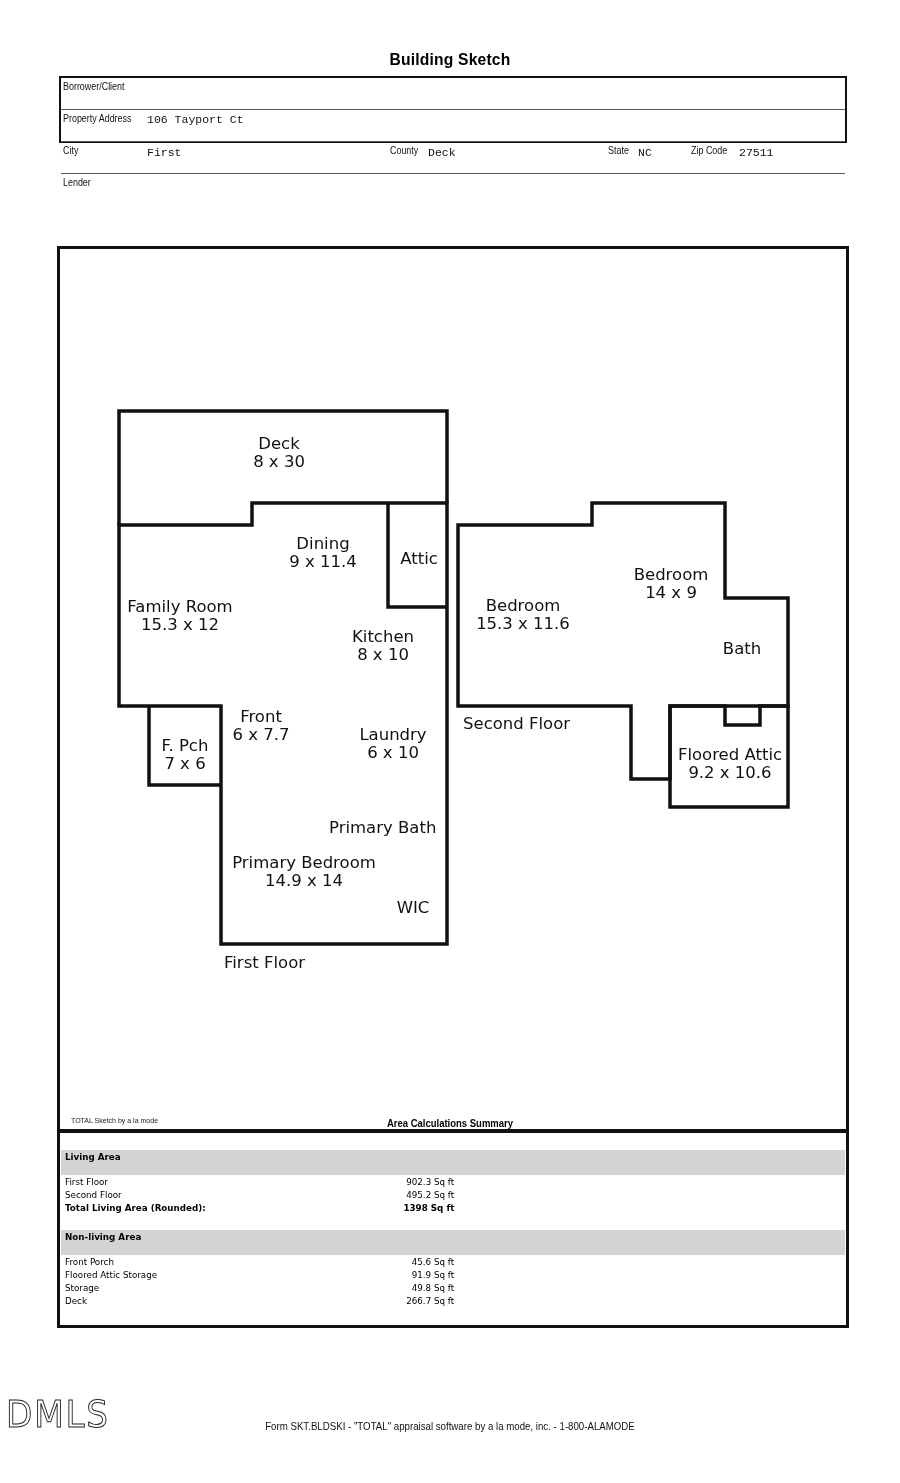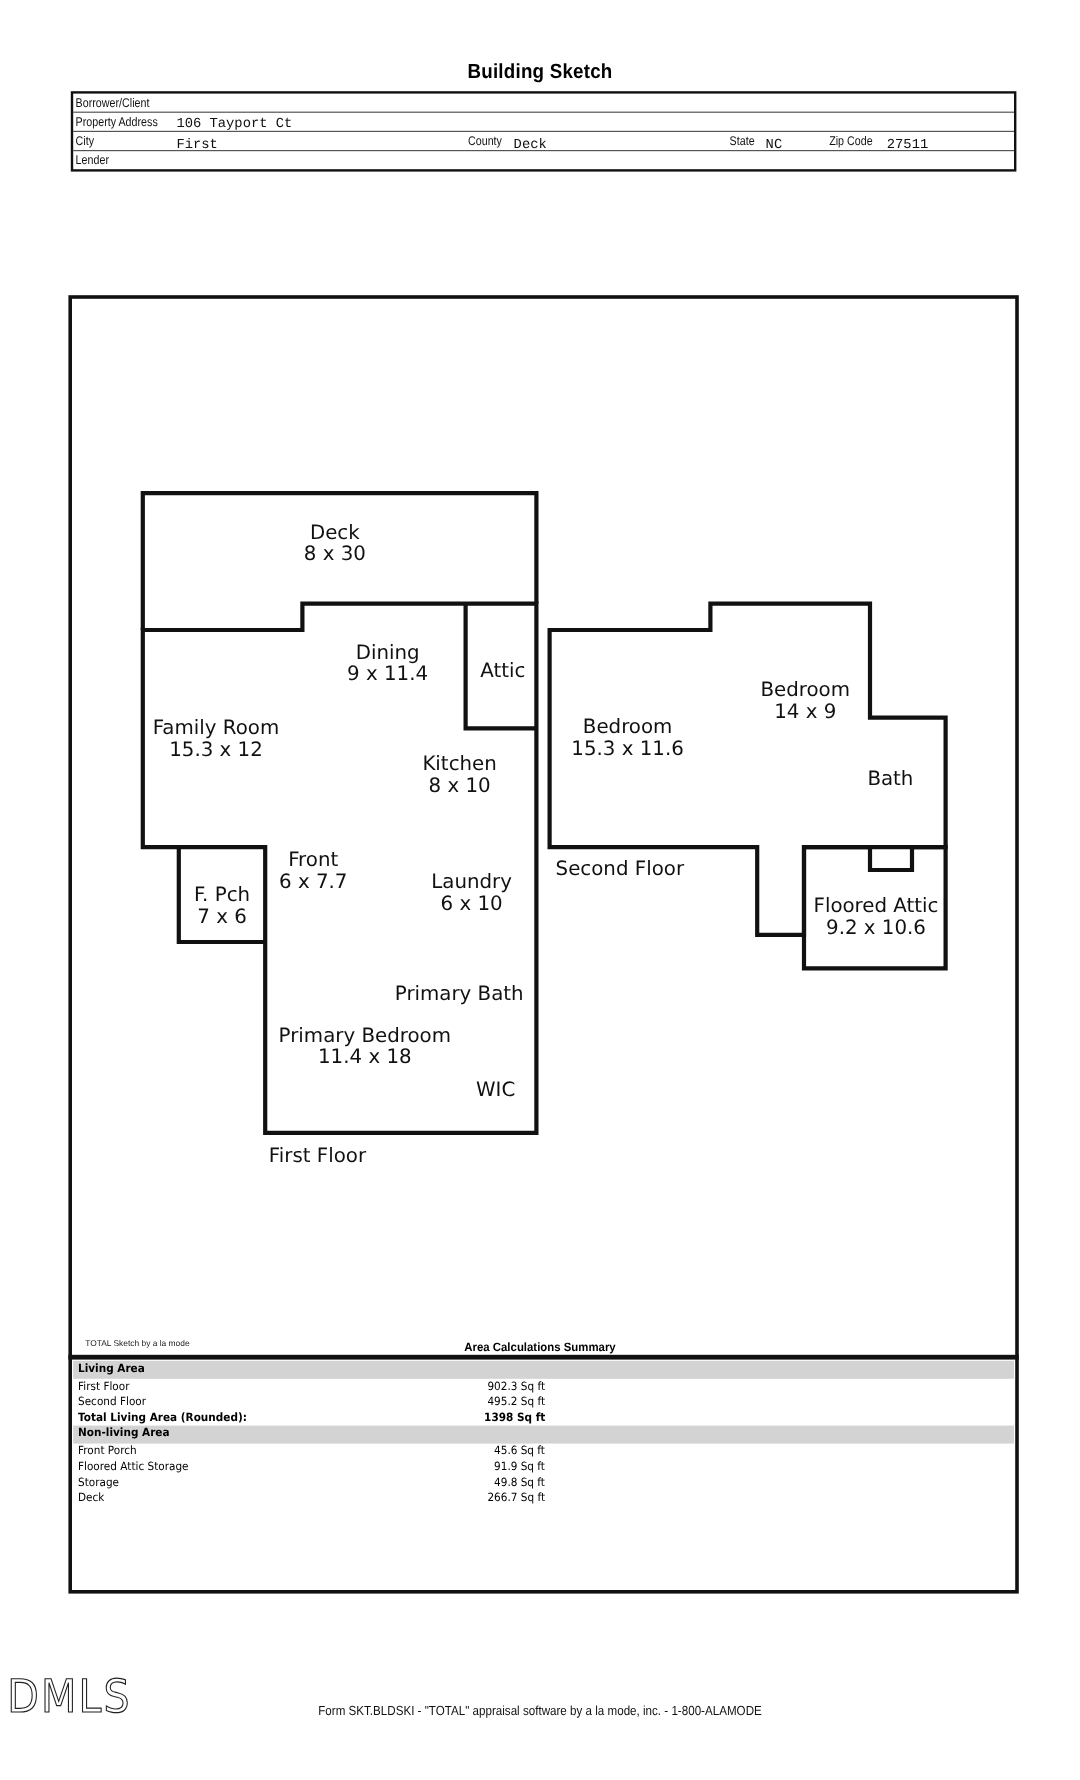--- a/index.html
+++ b/index.html
@@ -1,31 +1,31 @@
 <!DOCTYPE html>
 <html><head>
 <meta charset="utf-8">
 <style>
   html, body { margin:0; padding:0; background:#ffffff; }
   body { width:900px; height:1483px; position:relative; overflow:hidden; font-family:"Liberation Sans", sans-serif; color:#000; }
   .title { position:absolute; left:0; width:900px; top:50px; text-align:center; font-family:"Liberation Sans", sans-serif; font-weight:bold; font-size:17px; transform:scaleX(0.92); letter-spacing:0.2px; }
   .hdr-table { position:absolute; left:59px; top:76px; width:788px; height:67px; border:2px solid #111; box-sizing:border-box; }
-  .hdr-row { position:relative; height:16px; border-bottom:1.5px solid #555; box-sizing:border-box; font-size:11px; }
+  .hdr-row { position:relative; height:32px; border-bottom:1.5px solid #555; box-sizing:border-box; font-size:11px; }
   .hdr-row:last-child { border-bottom:none; }
   .hdr-lbl { position:absolute; top:2px; font-size:10.5px; transform:scaleX(0.85); transform-origin:left; color:#111; }
   .hdr-val { position:absolute; top:4px; font-size:11.5px; color:#111;font-family:Liberation Mono, monospace; }
   .sketch-box { position:absolute; left:57px; top:246px; width:792px; height:1082px; border:3px solid #111; box-sizing:border-box; }
   svg.plan { position:absolute; left:0; top:0; width:900px; height:1483px; }
   .room-lbl { position:absolute; font-family:"DejaVu Sans", sans-serif; font-size:16.5px; text-align:center; line-height:18px; white-space:nowrap; color:#111; }
   .credit-small { position:absolute; left:71px; top:1117px; font-size:7px; color:#222; }
   .area-title { position:absolute; left:0; width:900px; text-align:center; top:1118px; font-size:10px; font-weight:bold; transform:scaleX(0.95); }
   .area-sep { position:absolute; left:57px; top:1129px; width:792px; height:4px; background:#111; }
   .area-table { position:absolute; left:61px; top:1134px; width:784px; font-family:"DejaVu Sans", sans-serif; font-size:9.5px; }
   .a-row { position:relative; height:13px; line-height:13px; }
-  .a-row.sec { background:#d3d3d3; font-weight:bold; height:15px; }
+  .a-row.sec { background:#d3d3d3; font-weight:bold; height:25px;margin-top:16px; }
   .a-row.bold { font-weight:bold; }
   .a-name { position:absolute; left:4px; transform:scaleX(0.92); transform-origin:left; }
   .a-val { position:absolute; right:391px; transform:scaleX(0.92); transform-origin:right; }
   .dmls { position:absolute; left:6px; top:1392px; font-family:"DejaVu Sans", sans-serif; font-weight:100; font-size:38px; color:#222; letter-spacing:2px; transform:scaleX(0.9); transform-origin:left; -webkit-text-stroke:0.2px #fff; }
   .dmls span { font-weight:normal; color:transparent; -webkit-text-stroke:1px #222; }
   .footer { position:absolute; left:0; width:900px; text-align:center; top:1420px; font-size:11px; transform:scaleX(0.88); color:#111; }
 </style>
 </head>
 <body>
 
@@ -104,21 +104,21 @@
 </div>
 <div class="room-lbl" style="left:343px; top:726px; width:100px">
   <div>Laundry</div>
   <div>6 x 10</div>
 </div>
 <div class="room-lbl" style="left:329px; top:819px; width:116px; text-align:left">
   <div>Primary Bath</div>
 </div>
 <div class="room-lbl" style="left:224px; top:854px; width:160px">
   <div>Primary Bedroom</div>
-  <div>11.4 x 18</div>
+  <div>14.9 x 14</div>
 </div>
 <div class="room-lbl" style="left:390px; top:899px; width:46px">
   <div>WIC</div>
 </div>
 <div class="room-lbl" style="left:224px; top:954px; text-align:left">First Floor</div>
 
 <div class="room-lbl" style="left:463px; top:597px; width:120px">
   <div>Bedroom</div>
   <div>15.3 x 11.6</div>
 </div>

